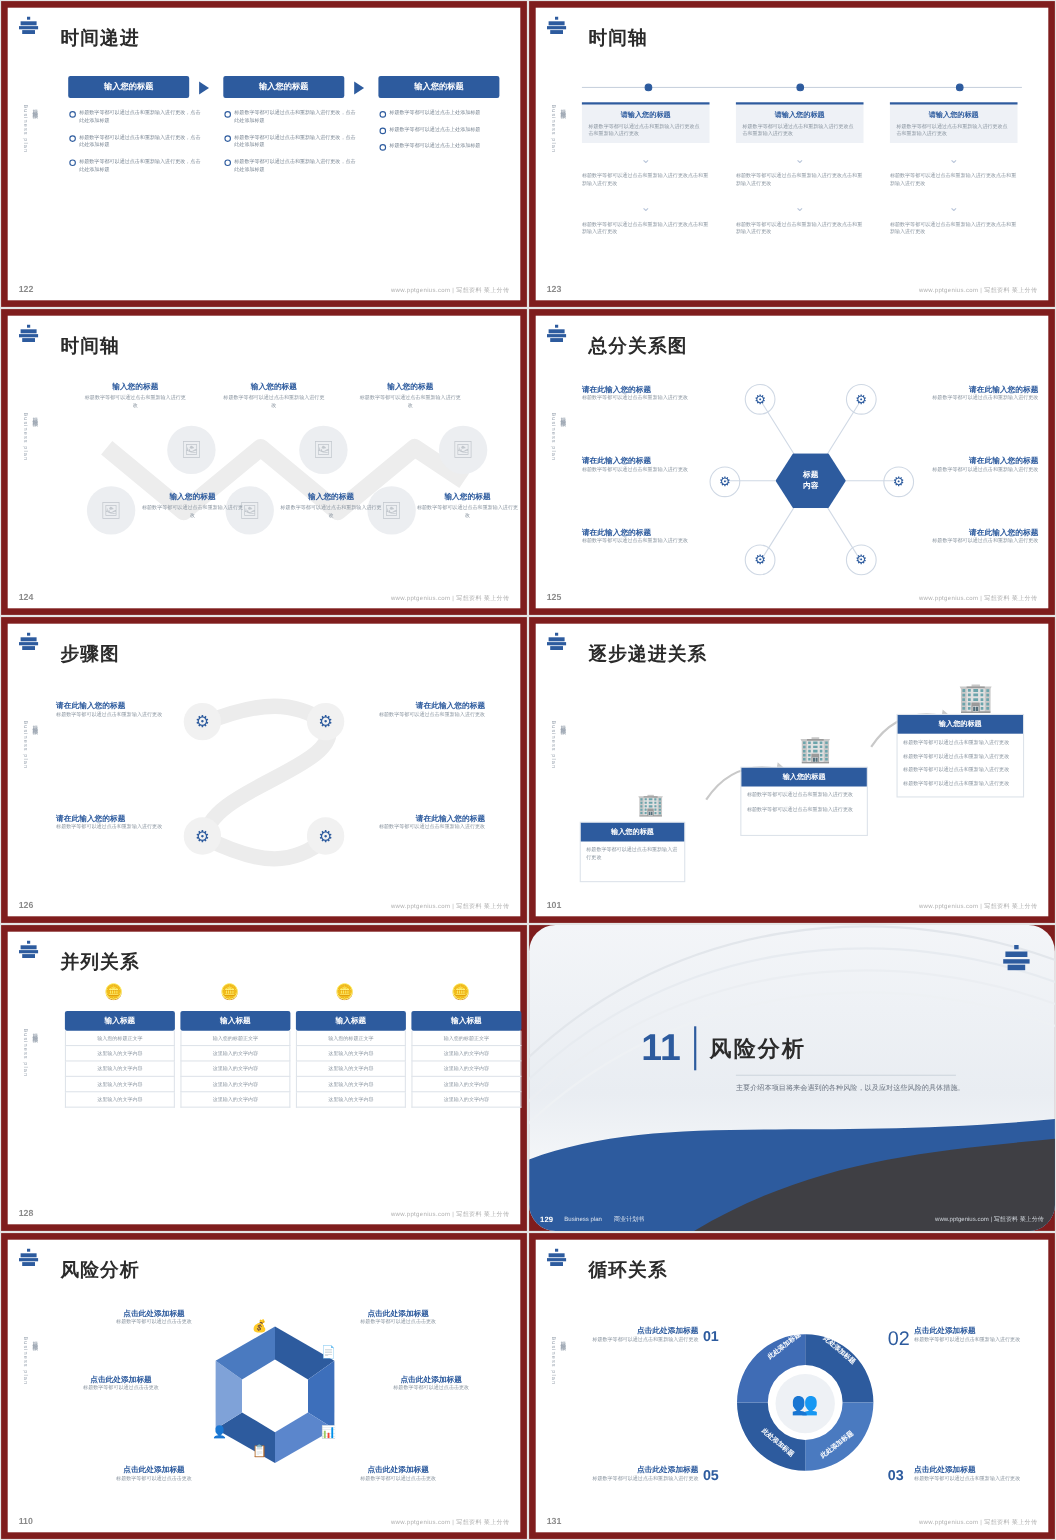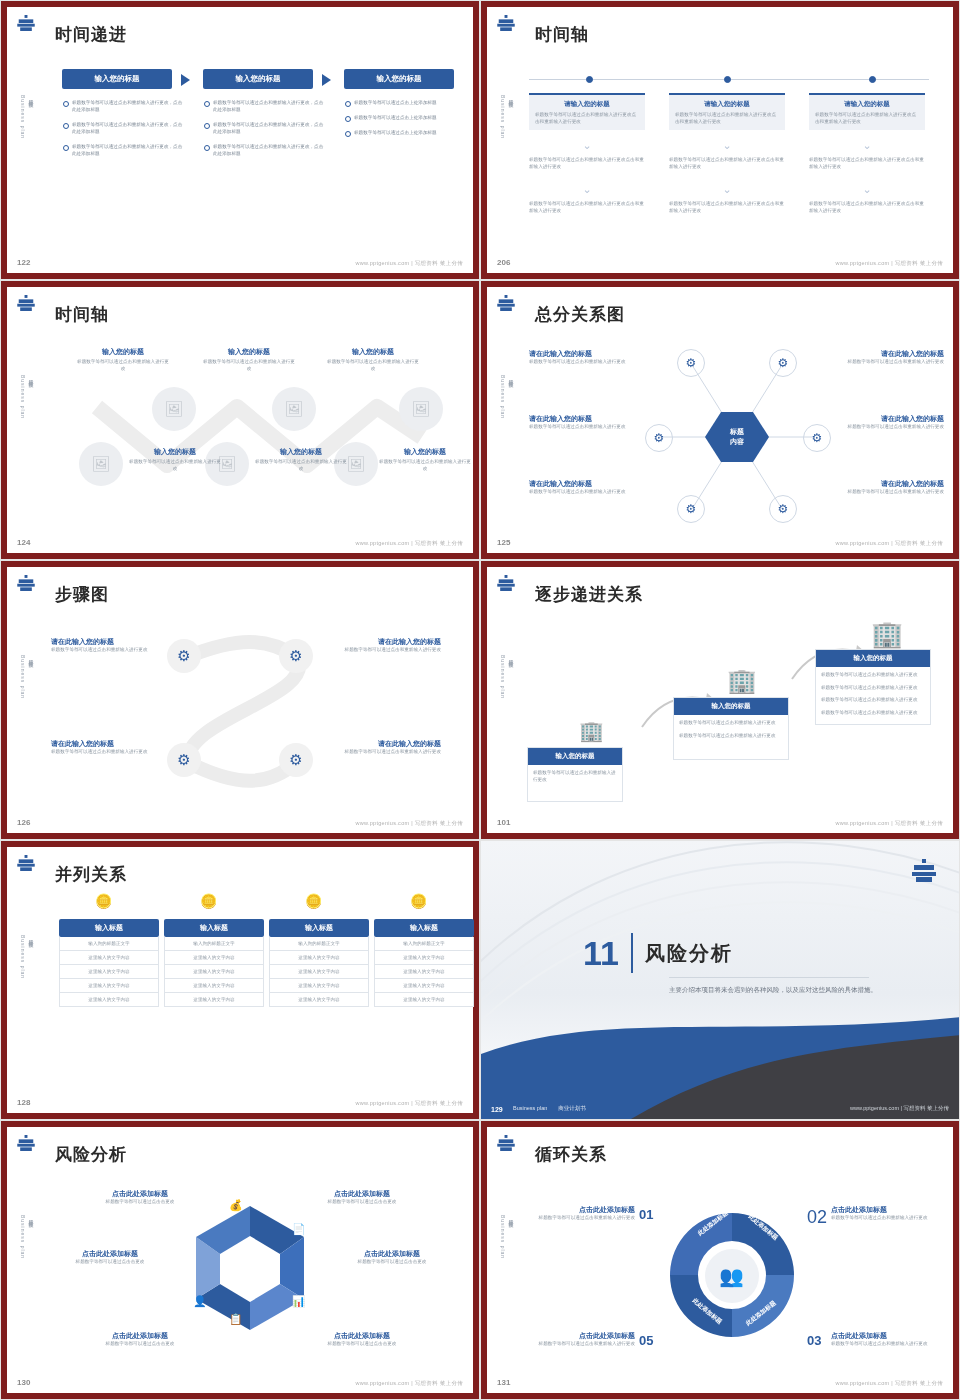--- a/index.html
+++ b/index.html
@@ -36,21 +36,21 @@
   .s123 .card{position:absolute;width:116px;background:#eef1f6;border-top:2px solid #2d5b9e;padding:5px 6px;box-sizing:border-box;}
   .chev{font-size:11px;color:#b9c6da;text-align:center;line-height:8px;}
   
   .s124 .ph{width:44px;height:44px;border-radius:50%;background:#eceef1;display:flex;align-items:center;justify-content:center;color:#c2c7cd;font-size:15px;position:absolute;}
   
   .tbl{position:absolute;width:100px;}
   .tbl .hd{background:#2d5b9e;color:#fff;font-size:7px;font-weight:bold;text-align:center;padding:4px 0;border-radius:2px;}
   .tbl .cell{border:1px solid #dfe4ea;border-top:none;font-size:4.6px;color:#8a95a0;text-align:center;padding:4px 0;}
   .tbl .cell:first-of-type{border-top:1px solid #dfe4ea;}
   
-  .cover{position:absolute;inset:0;background:linear-gradient(180deg,#f3f5f8 0%,#e9edf2 55%,#ffffff 100%);overflow:hidden;}
+  .cover{position:absolute;inset:0;background:linear-gradient(180deg,#f3f5f8 0%,#e9edf2 55%,#ffffff 100%);overflow:hidden;border-radius:24px;}
   .cover .num{font-size:34px;font-weight:bold;color:#2d5b9e;}
 </style>
 </head>
 <body>
 
 <div class="grid">
 
   <div class="slide s122">
     <div class="slide-inner">
       <div class="ribbon">
@@ -155,21 +155,21 @@
       <div class="tiny" style="position:absolute;left:322px;top:150px;width:116px;">标题数字等都可以通过点击和重新输入进行更改点击和重新输入进行更改</div>
 
       <div class="chev" style="position:absolute;left:42px;top:178px;width:116px;">⌄</div>
       <div class="chev" style="position:absolute;left:182px;top:178px;width:116px;">⌄</div>
       <div class="chev" style="position:absolute;left:322px;top:178px;width:116px;">⌄</div>
 
       <div class="tiny" style="position:absolute;left:42px;top:194px;width:116px;">标题数字等都可以通过点击和重新输入进行更改点击和重新输入进行更改</div>
       <div class="tiny" style="position:absolute;left:182px;top:194px;width:116px;">标题数字等都可以通过点击和重新输入进行更改点击和重新输入进行更改</div>
       <div class="tiny" style="position:absolute;left:322px;top:194px;width:116px;">标题数字等都可以通过点击和重新输入进行更改点击和重新输入进行更改</div>
 
-      <div class="pagenum">206</div>
+      <div class="pagenum">123</div>
       <div class="foot">www.pptgenius.com | 写想资料 菜上分传</div>
     </div>
   </div>
 
   <div class="slide s124">
     <div class="slide-inner">
       <div class="ribbon">
         <svg class="logo" viewBox="0 0 24 22">
           <rect x="10" y="0" width="4" height="4" fill="#2d5b9e"></rect>
             <rect x="2" y="6" width="20" height="5" fill="#2d5b9e"></rect>
@@ -537,21 +537,21 @@
       </div>
       <div style="position:absolute;left:78px;top:204px;width:110px;text-align:center;">
         <div style="font-size:7px;font-weight:bold;color:#2d5b9e;">点击此处添加标题</div>
         <div class="tiny">标题数字等都可以通过点击击更改</div>
       </div>
       <div style="position:absolute;left:300px;top:204px;width:110px;text-align:center;">
         <div style="font-size:7px;font-weight:bold;color:#2d5b9e;">点击此处添加标题</div>
         <div class="tiny">标题数字等都可以通过点击击更改</div>
       </div>
 
-      <div class="pagenum">130</div>
+      <div class="pagenum">110</div>
       <div class="foot">www.pptgenius.com | 写想资料 菜上分传</div>
     </div>
   </div>
 
   <div class="slide s131">
     <div class="slide-inner">
       <div class="ribbon">
         <svg class="logo" viewBox="0 0 24 22">
           <rect x="10" y="0" width="4" height="4" fill="#2d5b9e"></rect>
             <rect x="2" y="6" width="20" height="5" fill="#2d5b9e"></rect>

